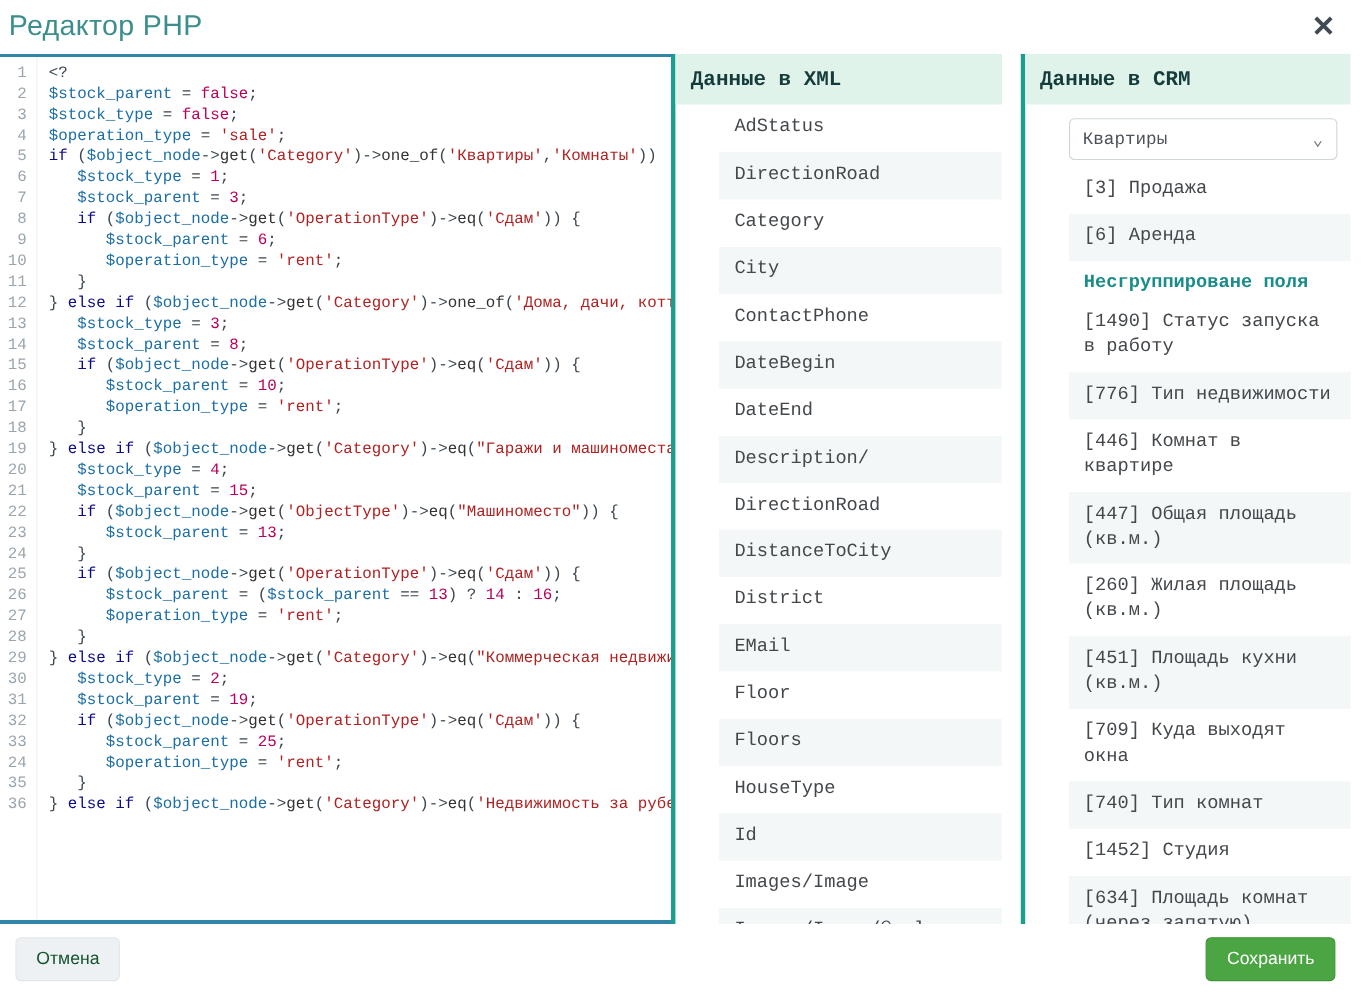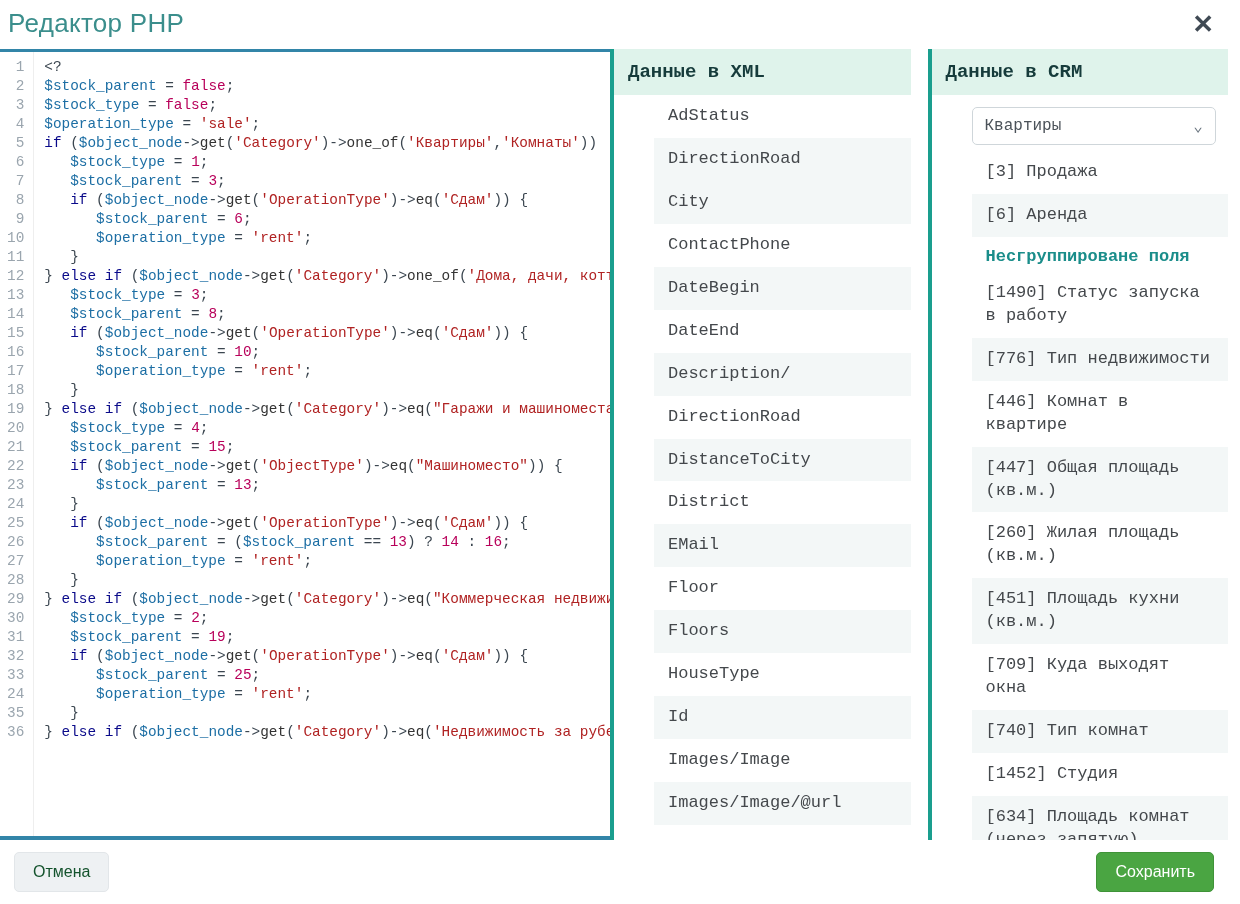--- a/index.html
+++ b/index.html
@@ -90,20 +90,21 @@
       </div>
     </div>
 
     <div class="panel-col">
 
       <div class="panel">
         <div class="panel-header">Данные в XML</div>
         <div class="panel-body" id="xml-list">
             <div class="row even">AdStatus</div>
             <div class="row odd">DirectionRoad</div>
+            <div class="row even">Category</div>
             <div class="row odd">City</div>
             <div class="row even">ContactPhone</div>
             <div class="row odd">DateBegin</div>
             <div class="row even">DateEnd</div>
             <div class="row odd">Description/</div>
             <div class="row even">DirectionRoad</div>
             <div class="row odd">DistanceToCity</div>
             <div class="row even">District</div>
             <div class="row odd">EMail</div>
             <div class="row even">Floor</div>

